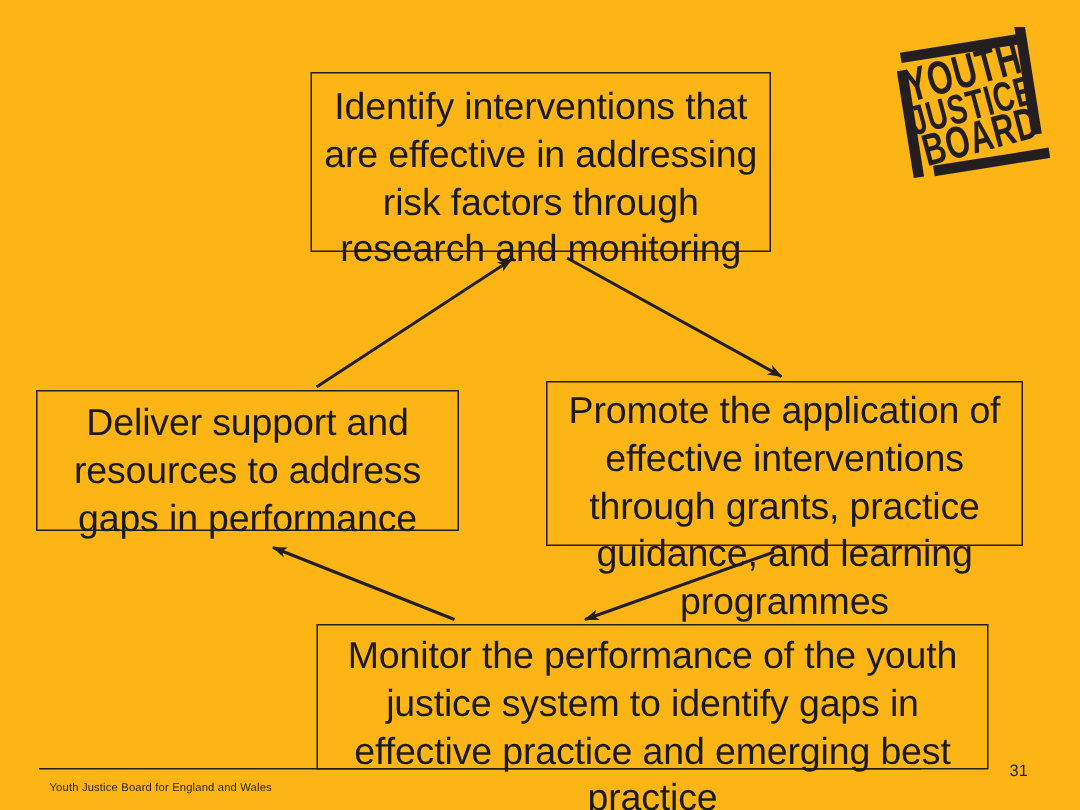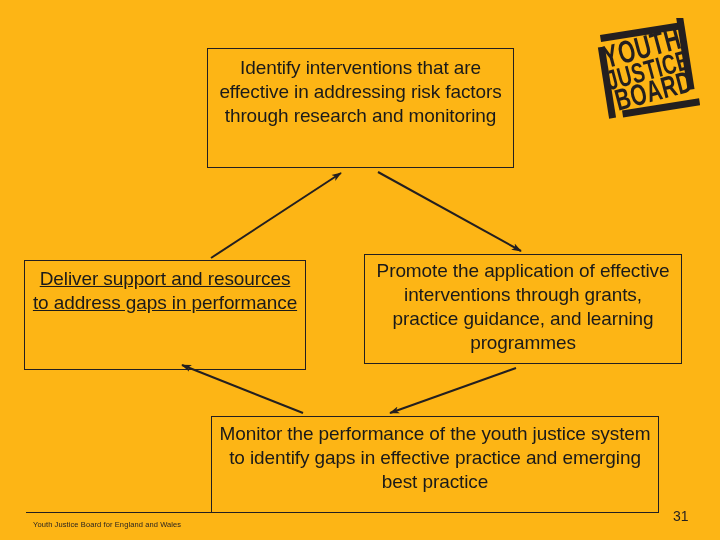--- a/index.html
+++ b/index.html
@@ -31,21 +31,21 @@
   .box {
     position: absolute;
     box-sizing: border-box;
     border: 1.6px solid #231f20;
     background: transparent;
     display: flex;
     align-items: flex-start;
     justify-content: center;
     text-align: center;
     color: #1a1a1a;
-    font-size: 19px;
+    font-size: 25px;
     line-height: 1.27;
     letter-spacing: -0.1px;
     z-index: 2;
   }
   .box .txt {
     display: block;
     width: 100%;
     padding: 0 6px;
   }
 
@@ -54,23 +54,22 @@
     left: 207px;
     top: 48px;
     width: 307px;
     height: 120px;
     padding-top: 7px;
   }
   #box-left {
     left: 24px;
     top: 260px;
     width: 282px;
-    height: 110px;
+    height: 94px;
     padding-top: 6px;
-    text-decoration: underline;
   }
   #box-right {
     left: 364px;
     top: 254px;
     width: 318px;
     height: 110px;
     padding-top: 4px;
   }
   #box-bottom {
     left: 168px;
@@ -109,21 +108,21 @@
     color: #231f20;
     letter-spacing: 0.1px;
     white-space: nowrap;
     z-index: 4;
     margin-top: 11px;
   }
   #page-number {
     position: absolute;
     left: 673px;
     top: 508px;
-    font-size: 14px;
+    font-size: 11px;
     color: #231f20;
     z-index: 4;
   }
 </style>
 </head>
 <body>
 
 <div id="slide">
 
   <svg id="arrow-layer" viewBox="0 0 720 540" width="720" height="540">

